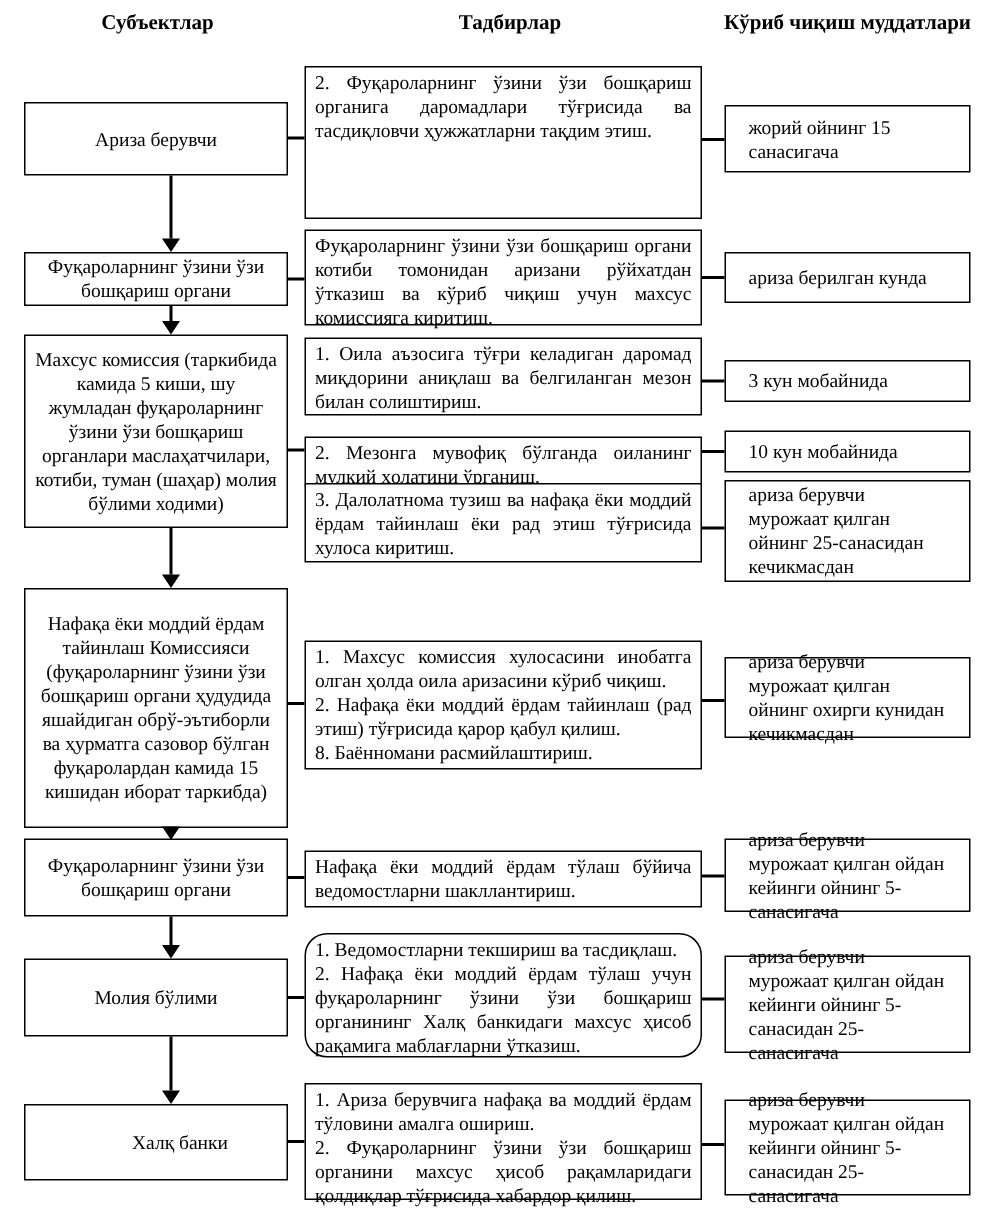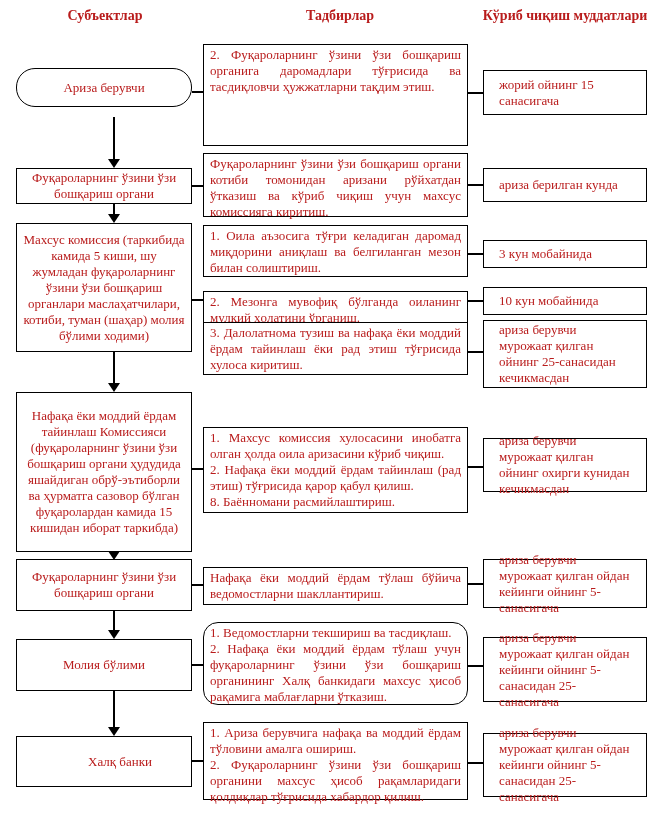--- a/index.html
+++ b/index.html
@@ -1,18 +1,18 @@
 <!DOCTYPE html>
 <html><head>
 <meta charset="utf-8">
 <style>
   html,body{margin:0;padding:0;background:#ffffff;}
   .canvas{
     position:relative;width:660px;height:816px;background:#ffffff;
-    font-family:"Liberation Serif","DejaVu Serif",serif;color:#b91c1c;
+    font-family:"Liberation Serif","DejaVu Serif",serif;color:#000000;
     overflow:hidden;
   }
   .col-header{
     position:absolute;top:8px;font-size:14px;font-weight:bold;
     text-align:center;white-space:nowrap;
   }
   .box{
     position:absolute;border:1.5px solid #000;background:#ffffff;
     box-sizing:border-box;font-size:13px;line-height:16px;
   }
@@ -40,21 +40,21 @@
 </style>
 </head>
 <body>
 
 <div class="canvas">
 
   <div class="col-header" style="left:25px;width:160px;">Субъектлар</div>
   <div class="col-header" style="left:235px;width:210px;">Тадбирлар</div>
   <div class="col-header" style="left:473px;width:184px;">Кўриб чиқиш муддатлари</div>
 
-  <div class="box left" style="left:16px;top:68px;width:176px;height:39px;border-radius:19px;">
+  <div class="box left" style="left:16px;top:68px;width:176px;height:49px;">
       <span>Ариза берувчи</span>
     </div>
   <div class="box left" style="left:16px;top:168px;width:176px;height:36px;">
       <span>Фуқароларнинг ўзини ўзи бошқариш органи</span>
     </div>
   <div class="box left" style="left:16px;top:223px;width:176px;height:129px;">
       <span>Махсус комиссия (таркибида камида 5 киши, шу жумладан фуқароларнинг ўзини ўзи бошқариш органлари маслаҳатчилари, котиби, туман (шаҳар) молия бўлими ходими)</span>
     </div>
   <div class="box left" style="left:16px;top:392px;width:176px;height:160px;">
       <span>Нафақа ёки моддий ёрдам тайинлаш Комиссияси (фуқароларнинг ўзини ўзи бошқариш органи ҳудудида яшайдиган обрў-эътиборли ва ҳурматга сазовор бўлган фуқаролардан камида 15 кишидан иборат таркибда)</span>

